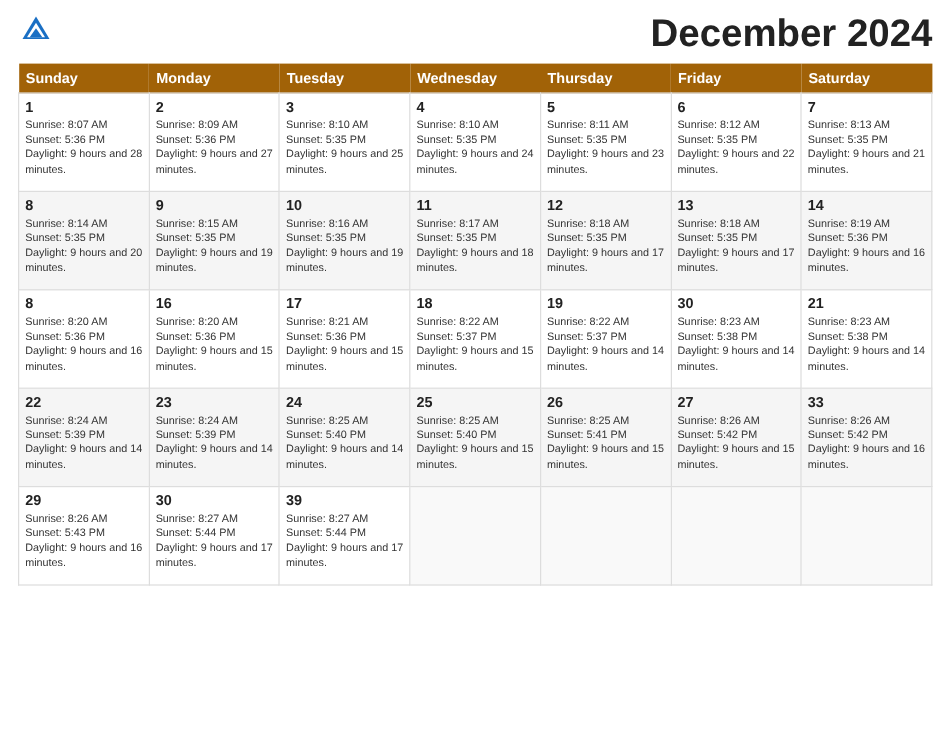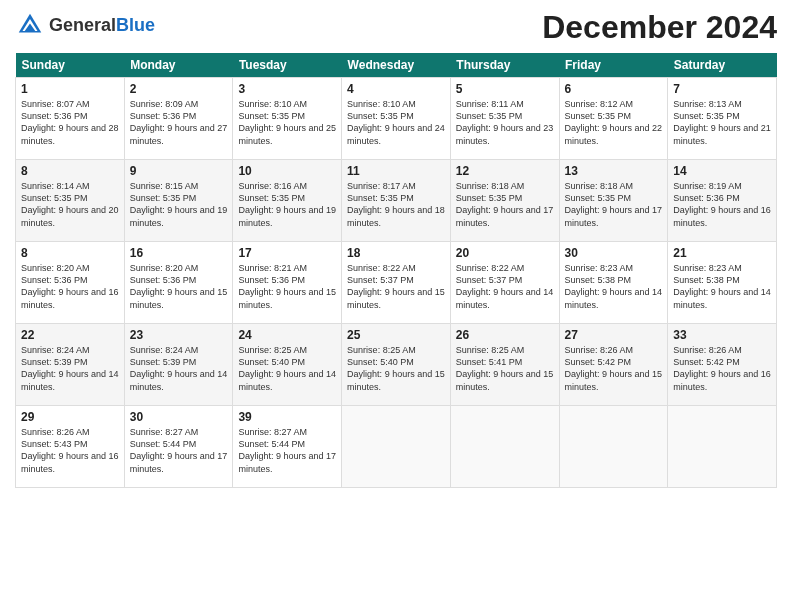--- a/index.html
+++ b/index.html
@@ -43,21 +43,21 @@
     .subtitle {
       font-size: 14px;
       color: #444;
     }
     table {
       width: 100%;
       border-collapse: collapse;
       font-size: 10px;
     }
     thead tr th {
-      background-color: #0f766e;
+      background-color: #a16207;
       color: white;
       text-align: left;
       padding: 5px 6px;
       font-size: 12px;
       font-weight: bold;
     }
     tbody tr td {
       border: 1px solid #ddd;
       vertical-align: top;
       padding: 4px 5px;
@@ -90,26 +90,20 @@
 <body>
 
 <div class="container">
   <div class="header">
     <div class="logo">
       <svg class="logo-icon" viewBox="0 0 40 40">
         <polygon points="20,5 35,30 5,30" fill="#1a6fc4"></polygon>
         <polygon points="20,12 30,28 10,28" fill="white"></polygon>
         <polygon points="20,18 27,28 13,28" fill="#1a6fc4"></polygon>
       </svg>
-      <div>
-        <div style="display:flex;align-items:baseline;">
-          <span class="logo-general" style="font-size:18px;font-weight:bold;">General</span>
-          <span class="logo-blue" style="font-size:18px;font-weight:bold;color:#1a6fc4;">Blue</span>
-        </div>
-      </div>
     </div>
     <div class="title-area">
       <div class="month-title">December 2024</div>
     </div>
   </div>
 
   <table>
     <thead>
       <tr>
         <th>Sunday</th>
@@ -193,21 +187,21 @@
           </td>
           <td>
             <span class="day-num">17</span>
             <div class="day-info">Sunrise: 8:21 AM<br>Sunset: 5:36 PM<br>Daylight: 9 hours and 15 minutes.</div>
           </td>
           <td>
             <span class="day-num">18</span>
             <div class="day-info">Sunrise: 8:22 AM<br>Sunset: 5:37 PM<br>Daylight: 9 hours and 15 minutes.</div>
           </td>
           <td>
-            <span class="day-num">20</span>
+            <span class="day-num">19</span>
             <div class="day-info">Sunrise: 8:22 AM<br>Sunset: 5:37 PM<br>Daylight: 9 hours and 14 minutes.</div>
           </td>
           <td>
             <span class="day-num">30</span>
             <div class="day-info">Sunrise: 8:23 AM<br>Sunset: 5:38 PM<br>Daylight: 9 hours and 14 minutes.</div>
           </td>
           <td>
             <span class="day-num">21</span>
             <div class="day-info">Sunrise: 8:23 AM<br>Sunset: 5:38 PM<br>Daylight: 9 hours and 14 minutes.</div>
           </td>

